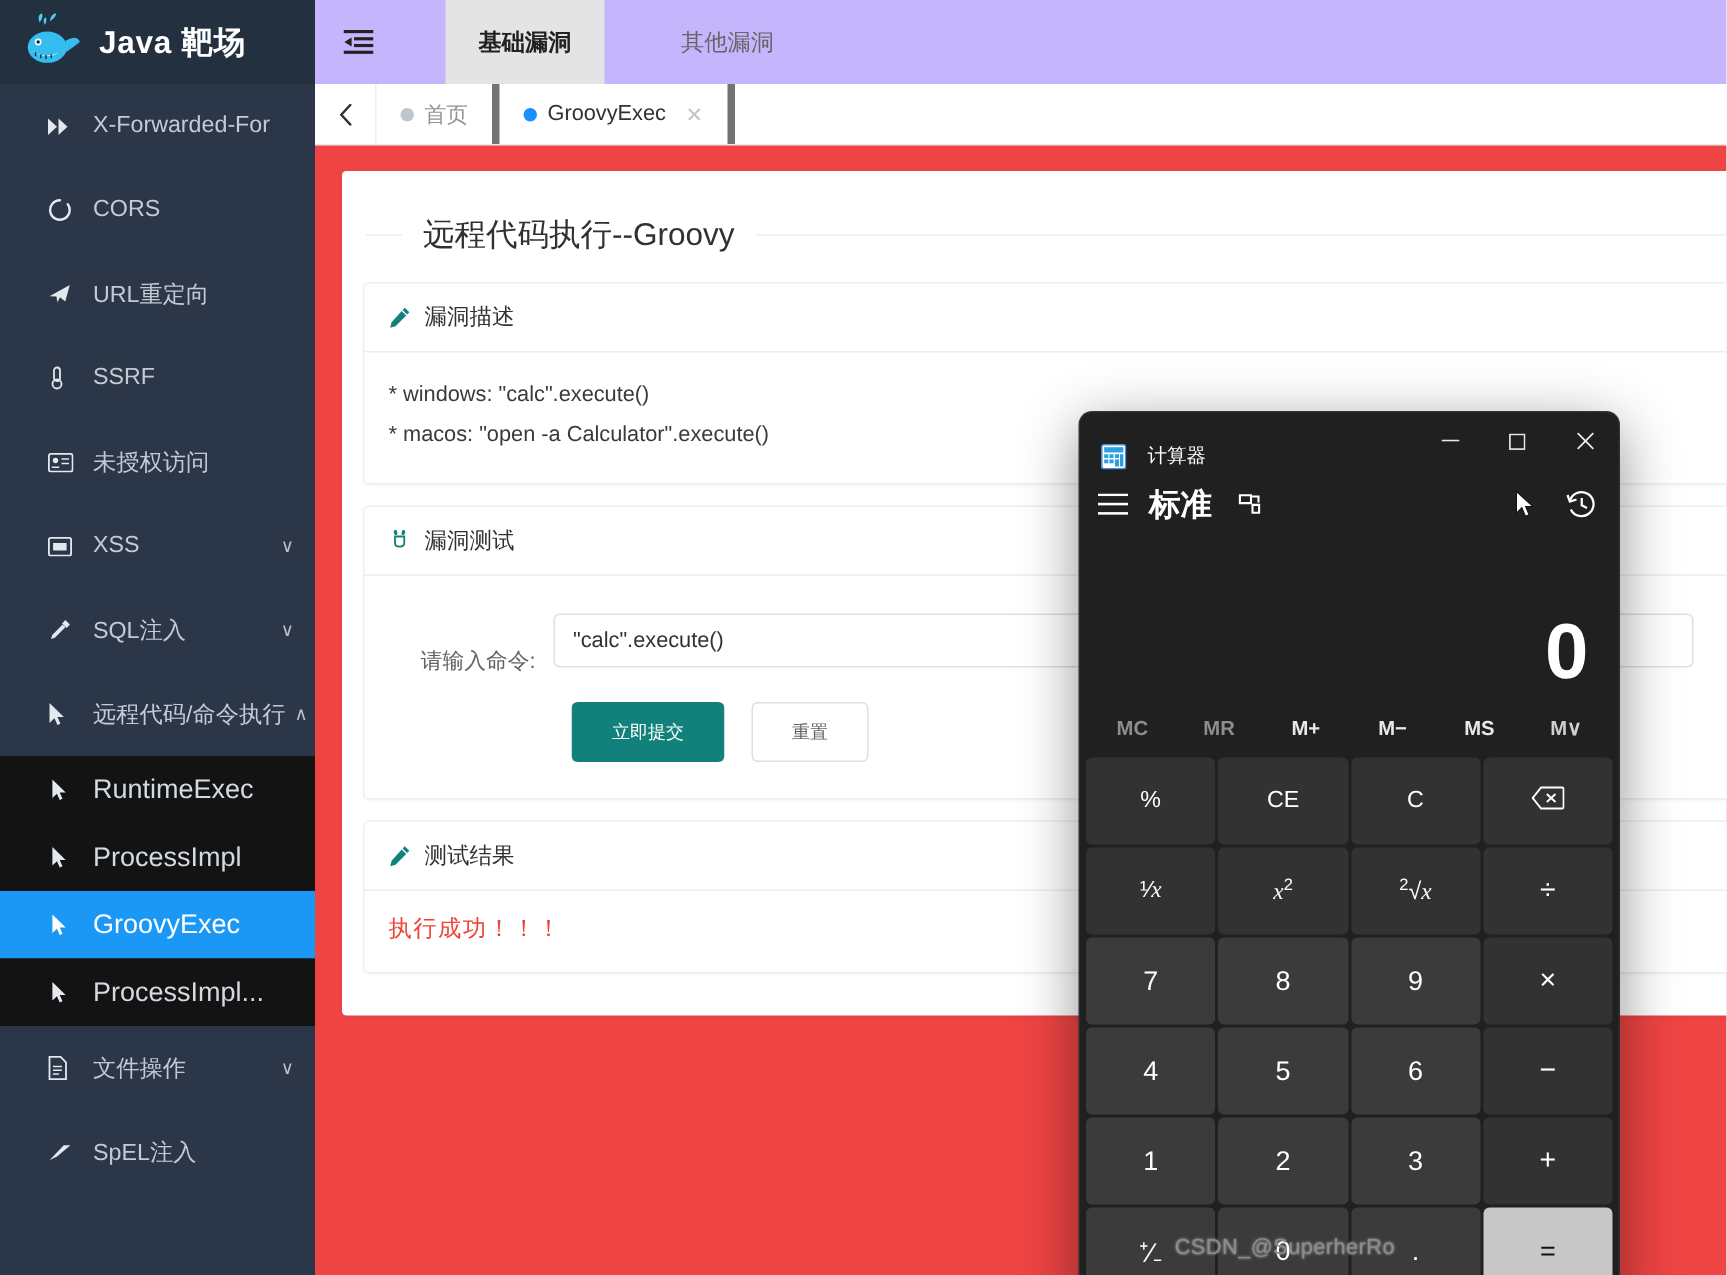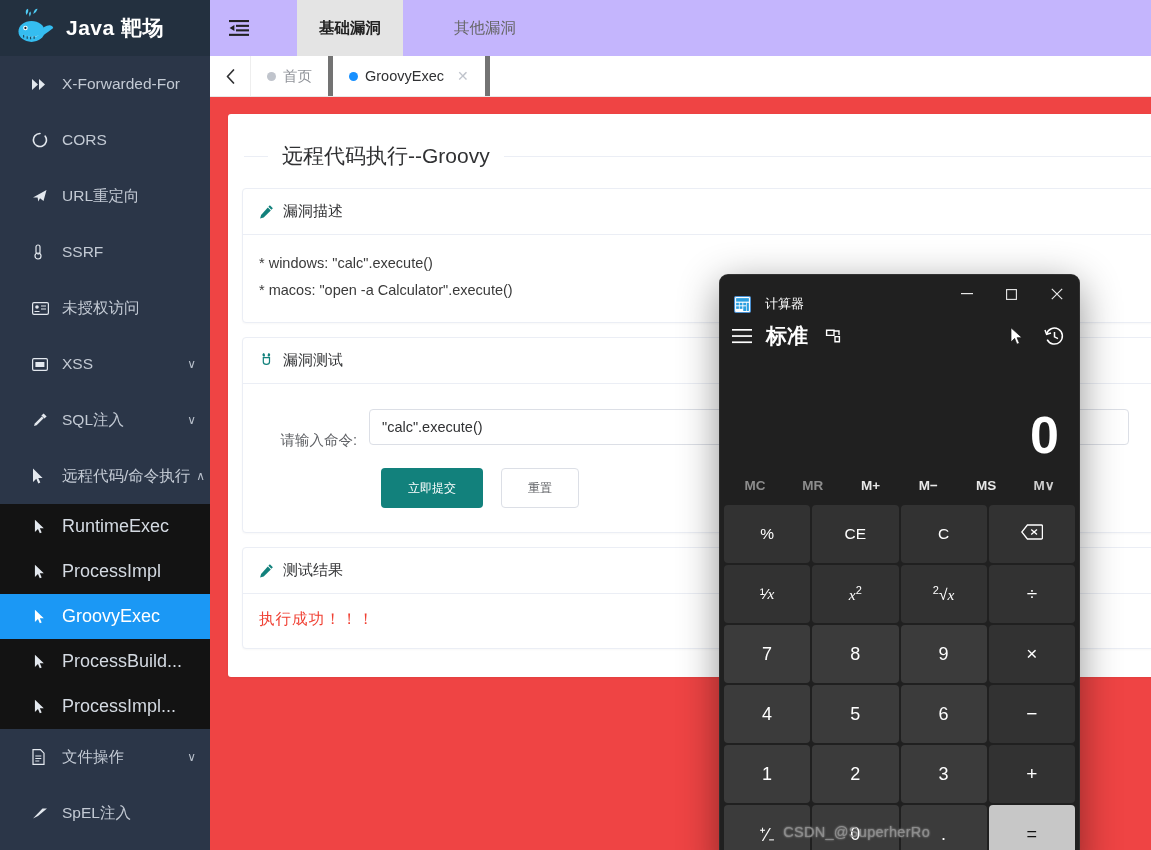--- a/index.html
+++ b/index.html
@@ -352,28 +352,20 @@
         </span>
         <span class="nav-label">ProcessImpl</span>
       </div>
       <div class="nav-item sub active">
         <span class="nav-ico">
           <svg width="12" height="15" viewBox="0 0 13 16" fill="#ffffff">
               <path d="M1 0.6 L1 14 L4.3 10.8 L6.3 15.4 L8.3 14.5 L6.3 10 L10.6 10 Z"></path>
             </svg>
         </span>
         <span class="nav-label">GroovyExec</span>
-      </div>
-      <div class="nav-item sub">
-        <span class="nav-ico">
-          <svg width="12" height="15" viewBox="0 0 13 16" fill="#e3e8ee">
-              <path d="M1 0.6 L1 14 L4.3 10.8 L6.3 15.4 L8.3 14.5 L6.3 10 L10.6 10 Z"></path>
-            </svg>
-        </span>
-        <span class="nav-label">ProcessBuild...</span>
       </div>
       <div class="nav-item sub">
         <span class="nav-ico">
           <svg width="12" height="15" viewBox="0 0 13 16" fill="#e3e8ee">
               <path d="M1 0.6 L1 14 L4.3 10.8 L6.3 15.4 L8.3 14.5 L6.3 10 L10.6 10 Z"></path>
             </svg>
         </span>
         <span class="nav-label">ProcessImpl...</span>
       </div>
     </div>

